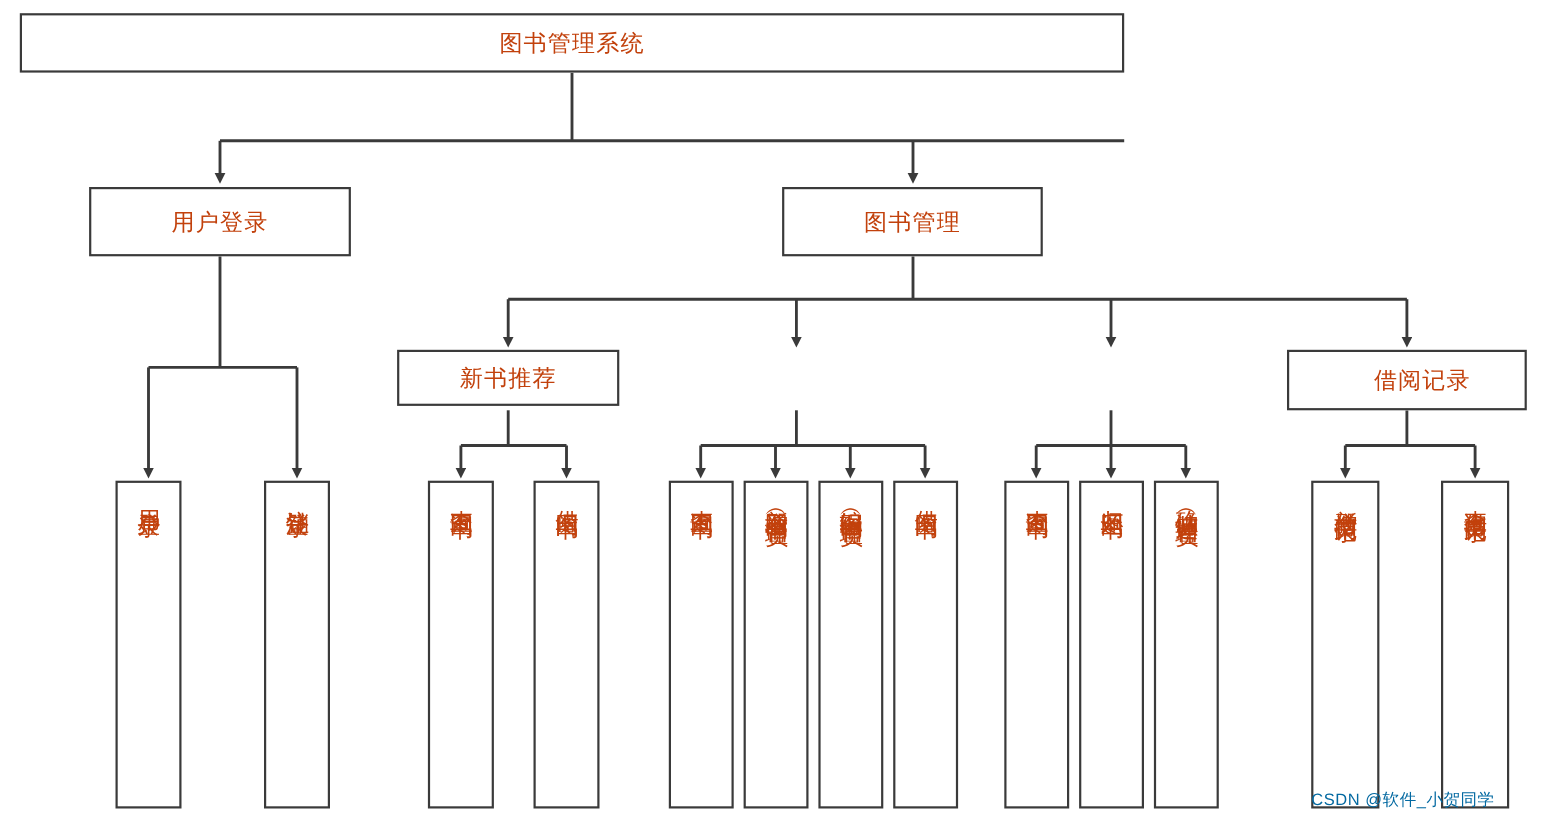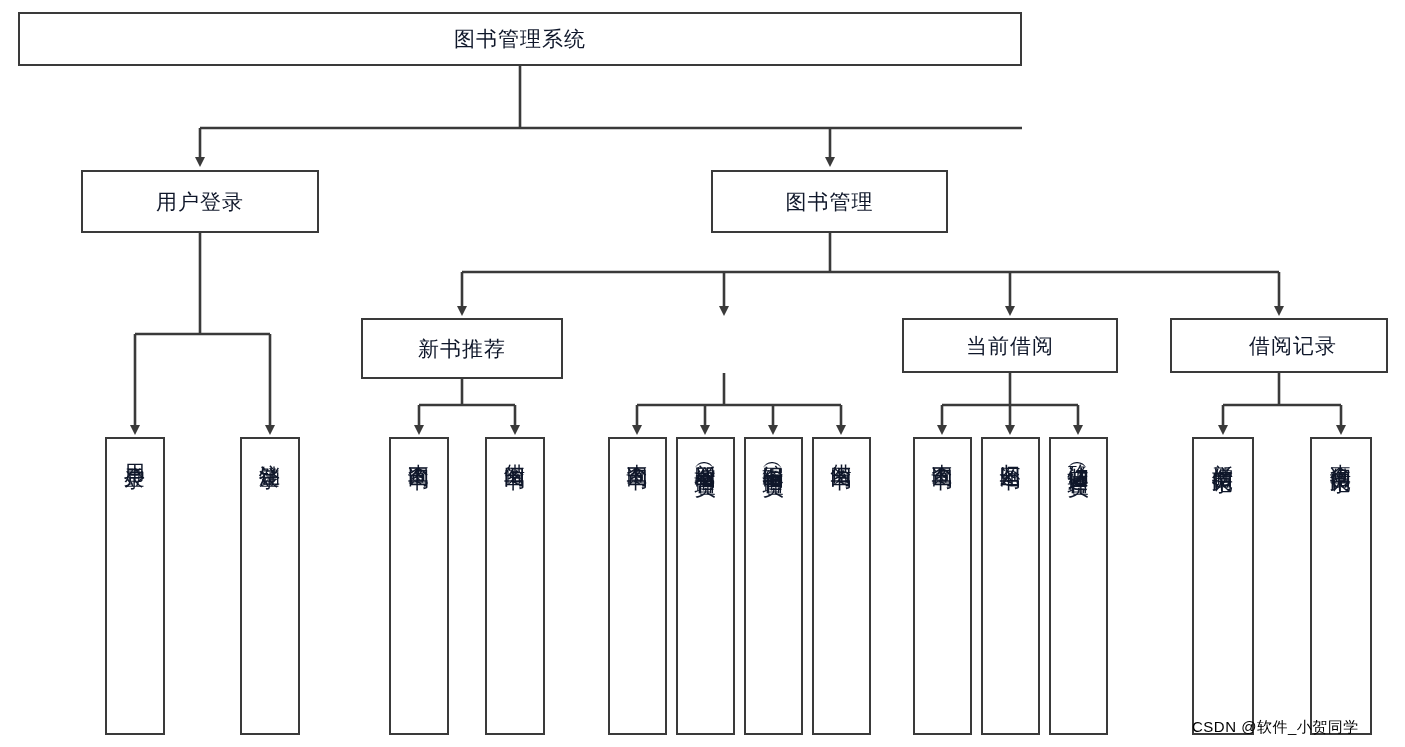--- a/index.html
+++ b/index.html
@@ -2,26 +2,26 @@
 <html><head>
 <meta charset="utf-8">
 <style>
   html,body{margin:0;padding:0;background:#ffffff;}
   body{width:1405px;height:747px;overflow:hidden;
        font-family:"Liberation Sans","DejaVu Sans",sans-serif;}
   #diagram{position:relative;width:1405px;height:747px;background:#fff;}
   #diagram svg{position:absolute;left:0;top:0;}
   .node{position:absolute;box-sizing:border-box;background:#ffffff;
         border:2.5px solid #3a3a3a;display:flex;align-items:center;
-        justify-content:center;color:#0f172a;}
+        justify-content:center;color:#c2410c;}
   .node.h{font-size:21px;letter-spacing:1px;}
   .node.v{writing-mode:vertical-rl;text-orientation:upright;
           font-size:21px;letter-spacing:2px;padding-top:8px;
           justify-content:flex-start;align-items:center;line-height:1;}
-  .watermark{position:absolute;color:#000000;font-size:15px;
+  .watermark{position:absolute;color:#0369a1;font-size:15px;
              letter-spacing:0.5px;white-space:nowrap;}
 </style>
 </head>
 <body>
 
 <div id="diagram">
 
   <svg width="1405" height="747">
     <defs>
       <marker id="arrow" markerWidth="12" markerHeight="12" refX="1" refY="5" orient="auto" markerUnits="userSpaceOnUse">
@@ -76,24 +76,23 @@
       <path d="M1341,405 L1341,426" marker-end="url(#arrow)"></path>
     </g>
   </svg>
 
   <div class="node h" style="left:18px;top:12px;width:1004px;height:54px;">图书管理系统</div>
 
   <div class="node h" style="left:81px;top:170px;width:238px;height:63px;">用户登录</div>
 
   <div class="node h" style="left:711px;top:170px;width:237px;height:63px;font-family:Liberation Mono, monospace;">图书管理</div>
 
-  <div class="node h" style="left:361px;top:318px;width:202px;height:61px;text-align:center;">新书推荐</div>
+  <div class="node h" style="left:361px;top:318px;width:202px;height:51px;text-align:center;">新书推荐</div>
 
 
-  <div class="node h" style="left:902px;top:318px;width:216px;height:55px;">当前借阅</div>
 
   <div class="node h" style="left:1170px;top:318px;width:218px;height:55px;padding-left:28px;">借阅记录</div>
 
   <div class="node v" style="left:105px;top:437px;width:60px;height:298px;">用户登录</div>
 
   <div class="node v" style="left:240px;top:437px;width:60px;height:298px;">注销登录</div>
 
   <div class="node v" style="left:389px;top:437px;width:60px;height:298px;">查询图书</div>
 
   <div class="node v" style="left:485px;top:437px;width:60px;height:298px;">借阅图书</div>

